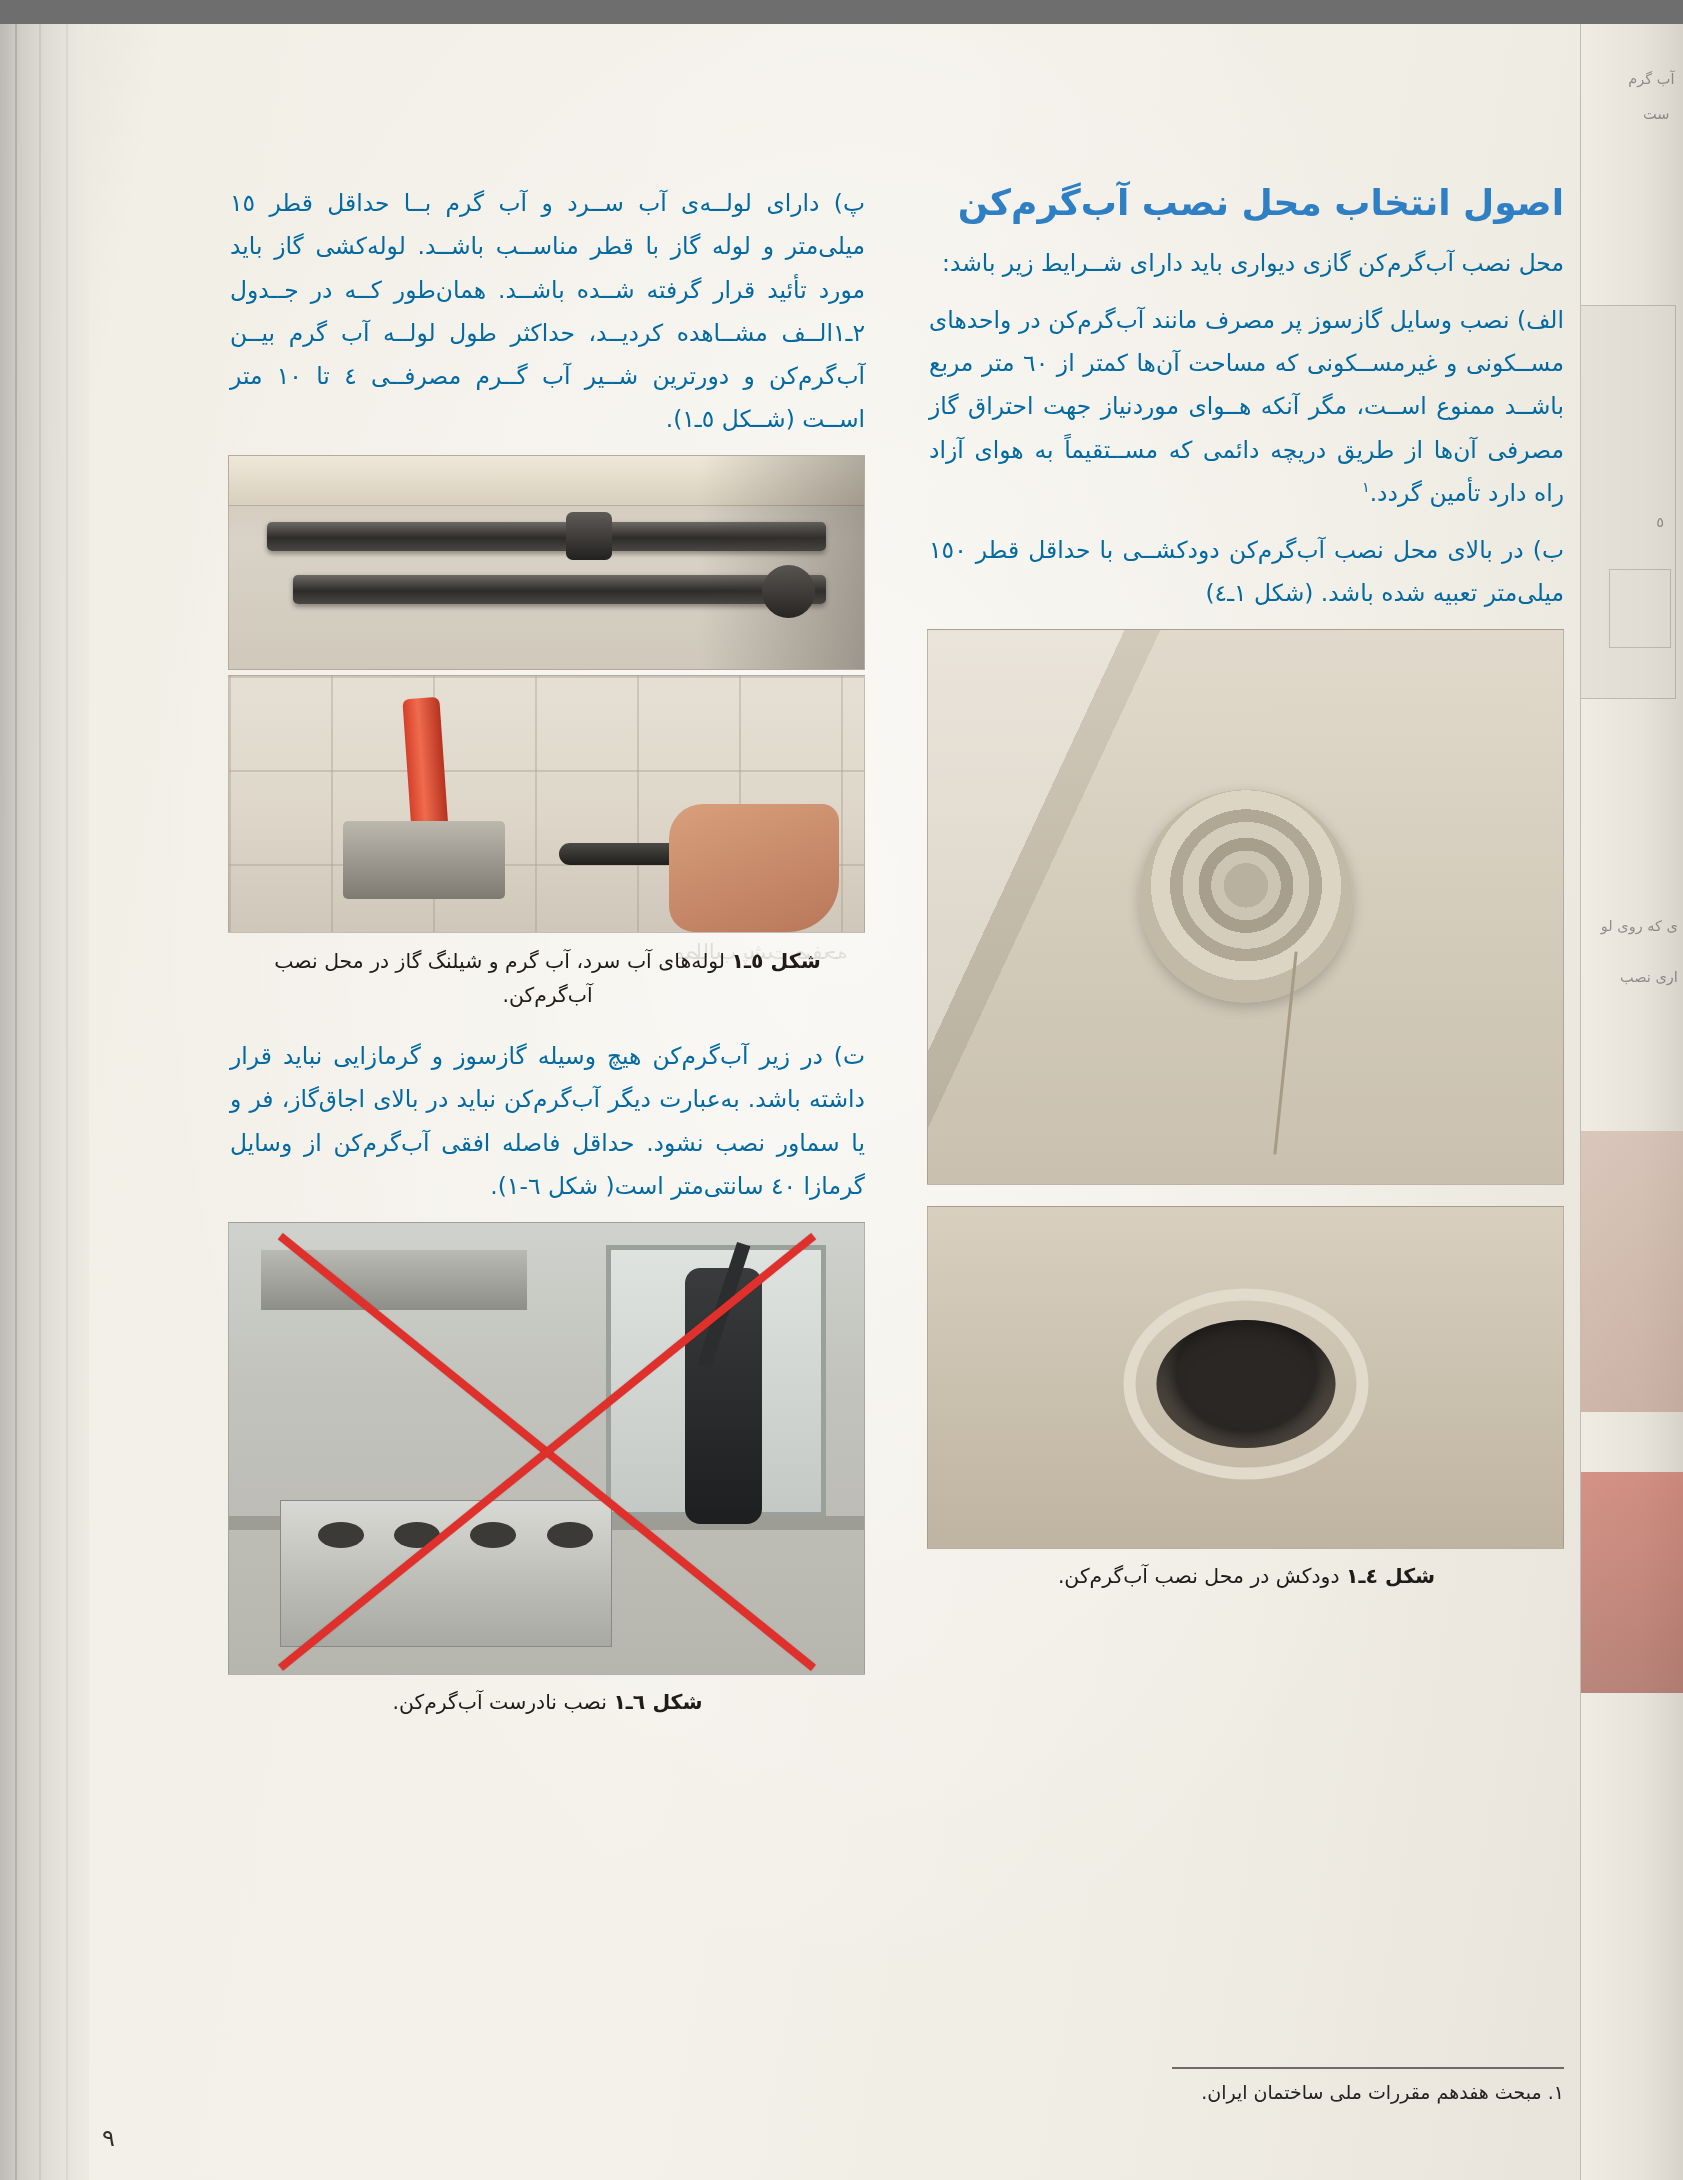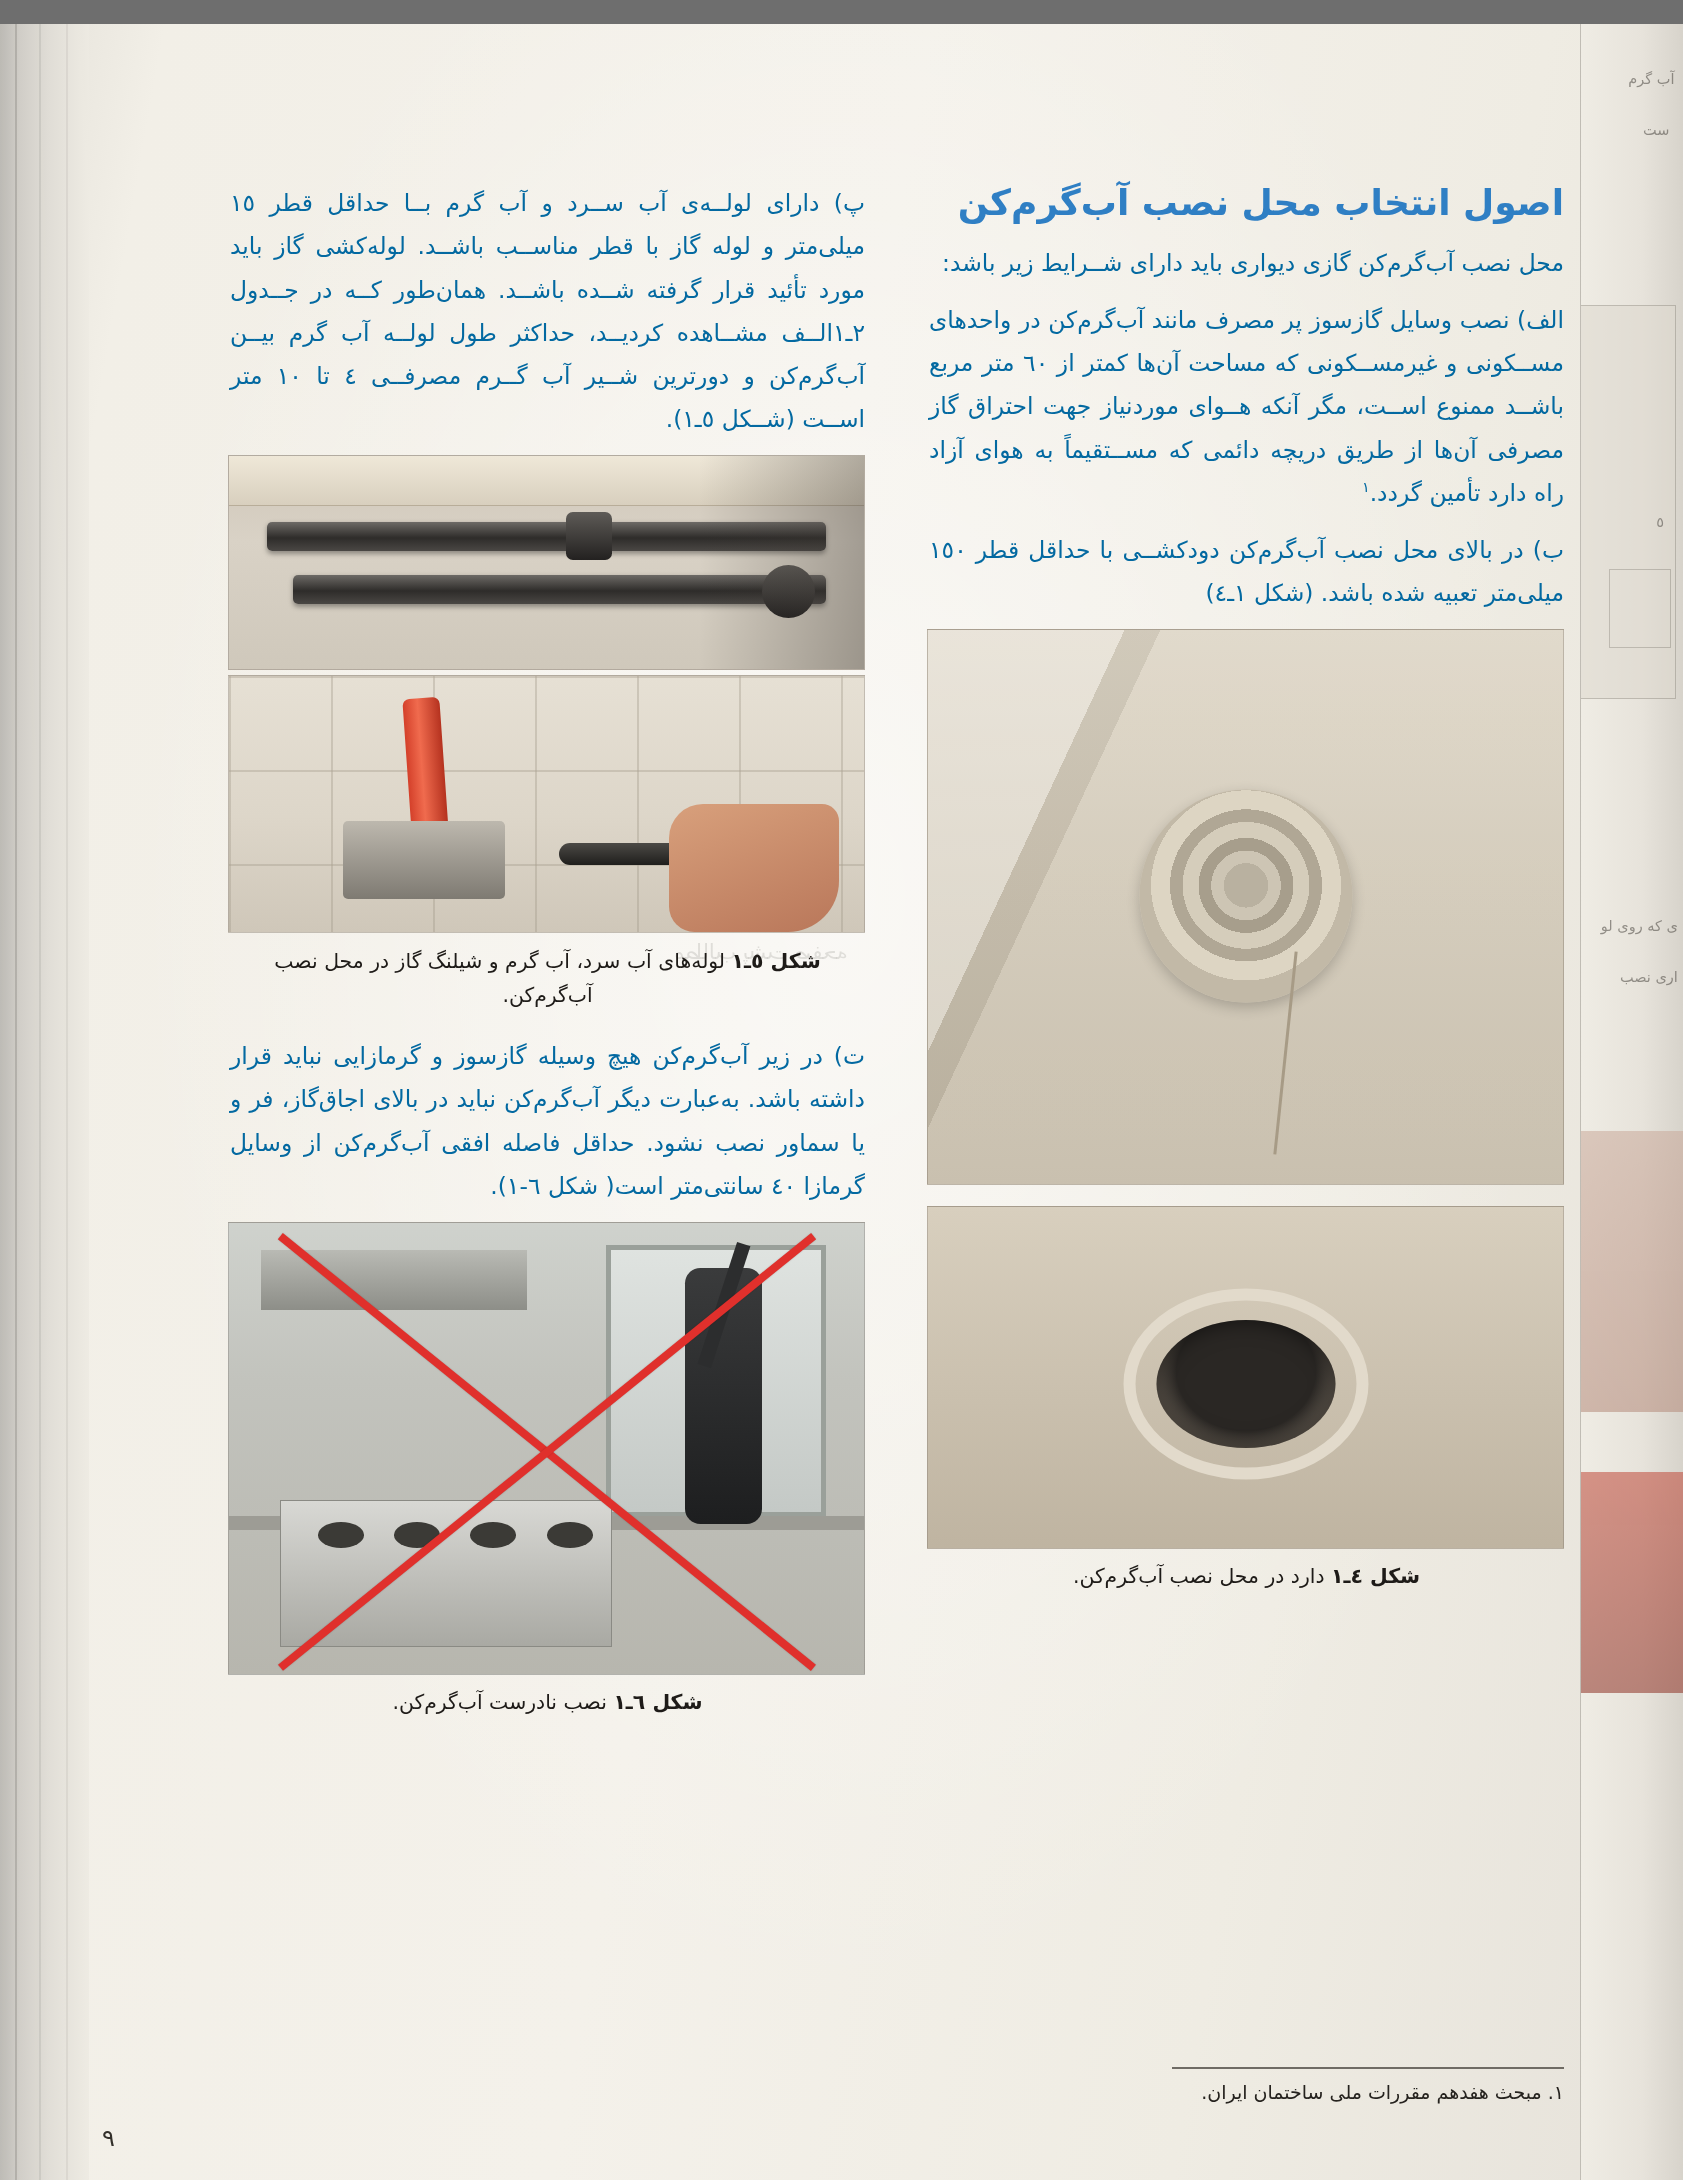--- a/index.html
+++ b/index.html
@@ -300,21 +300,21 @@
 
   <div class="binding">
     <div class="binding-line" style="left:15.3px"></div>
     <div class="binding-line" style="left:39px; opacity:.5"></div>
     <div class="binding-line" style="left:66px; opacity:.35"></div>
   </div>
 
   <div class="next-page">
     <div class="next-page-inner">
       <div class="np-text" style="top:43px; right:8.5px;">آب گرم</div>
-      <div class="np-text" style="top:94px; right:13.6px;">ست</div>
+      <div class="np-text" style="top:78px; right:13.6px;">ست</div>
       <div class="np-box" style="top:281px; right:6.8px; width:102px; height:392px;"></div>
       <div class="np-text" style="top:486px; right:19px;">٥</div>
       <div class="np-text" style="top:579px; right:19px;">٦</div>
       <div class="np-box" style="top:545px; right:12px; width:60px; height:77px;"></div>
       <div class="np-text" style="top:890px; right:5.1px;">ی که روی لو</div>
       <div class="np-text" style="top:941px; right:5.1px;">اری نصب</div>
       <div class="np-img" style="top:1107px; right:0; width:102px; height:281px;"></div>
       <div class="np-img" style="top:1448px; right:0; width:102px; height:221px; background:linear-gradient(180deg,#c04a3a,#8e3226);"></div>
     </div>
   </div>
@@ -336,21 +336,21 @@
         <div class="corner"></div>
         <div class="rings"></div>
         <div class="crack"></div>
       </div>
       <div class="fig-img photo ph-duct2" style="margin-top:20.4px;">
         <div class="ring"></div>
         <div class="hole"></div>
       </div>
       <div class="fig-caption">
         <b>شکل ٤ـ١</b>
-        <span>دارد در محل نصب آب‌گرم‌کن.</span>
+        <span>دودکش در محل نصب آب‌گرم‌کن.</span>
       </div>
     </div>
   </div>
 
   <div class="col col-left">
     <p class="body">پ) دارای لولــه‌ی آب ســرد و آب گرم بــا حداقل قطر ١٥ میلی‌متر و لوله گاز با قطر مناســب باشــد. لوله‌کشی گاز باید مورد تأئید قرار گرفته شــده باشــد. همان‌طور کــه در جــدول ٢ـ١الــف مشــاهده کردیــد، حداکثر طول لولــه آب گرم بیــن آب‌گرم‌کن و دورترین شــیر آب گــرم مصرفــی ٤ تا ١٠ متر اســت (شــکل ٥ـ١).</p>
 
     <div class="figure">
       <div class="fig-img photo ph-pipes">
         <div class="wall-tile"></div>

